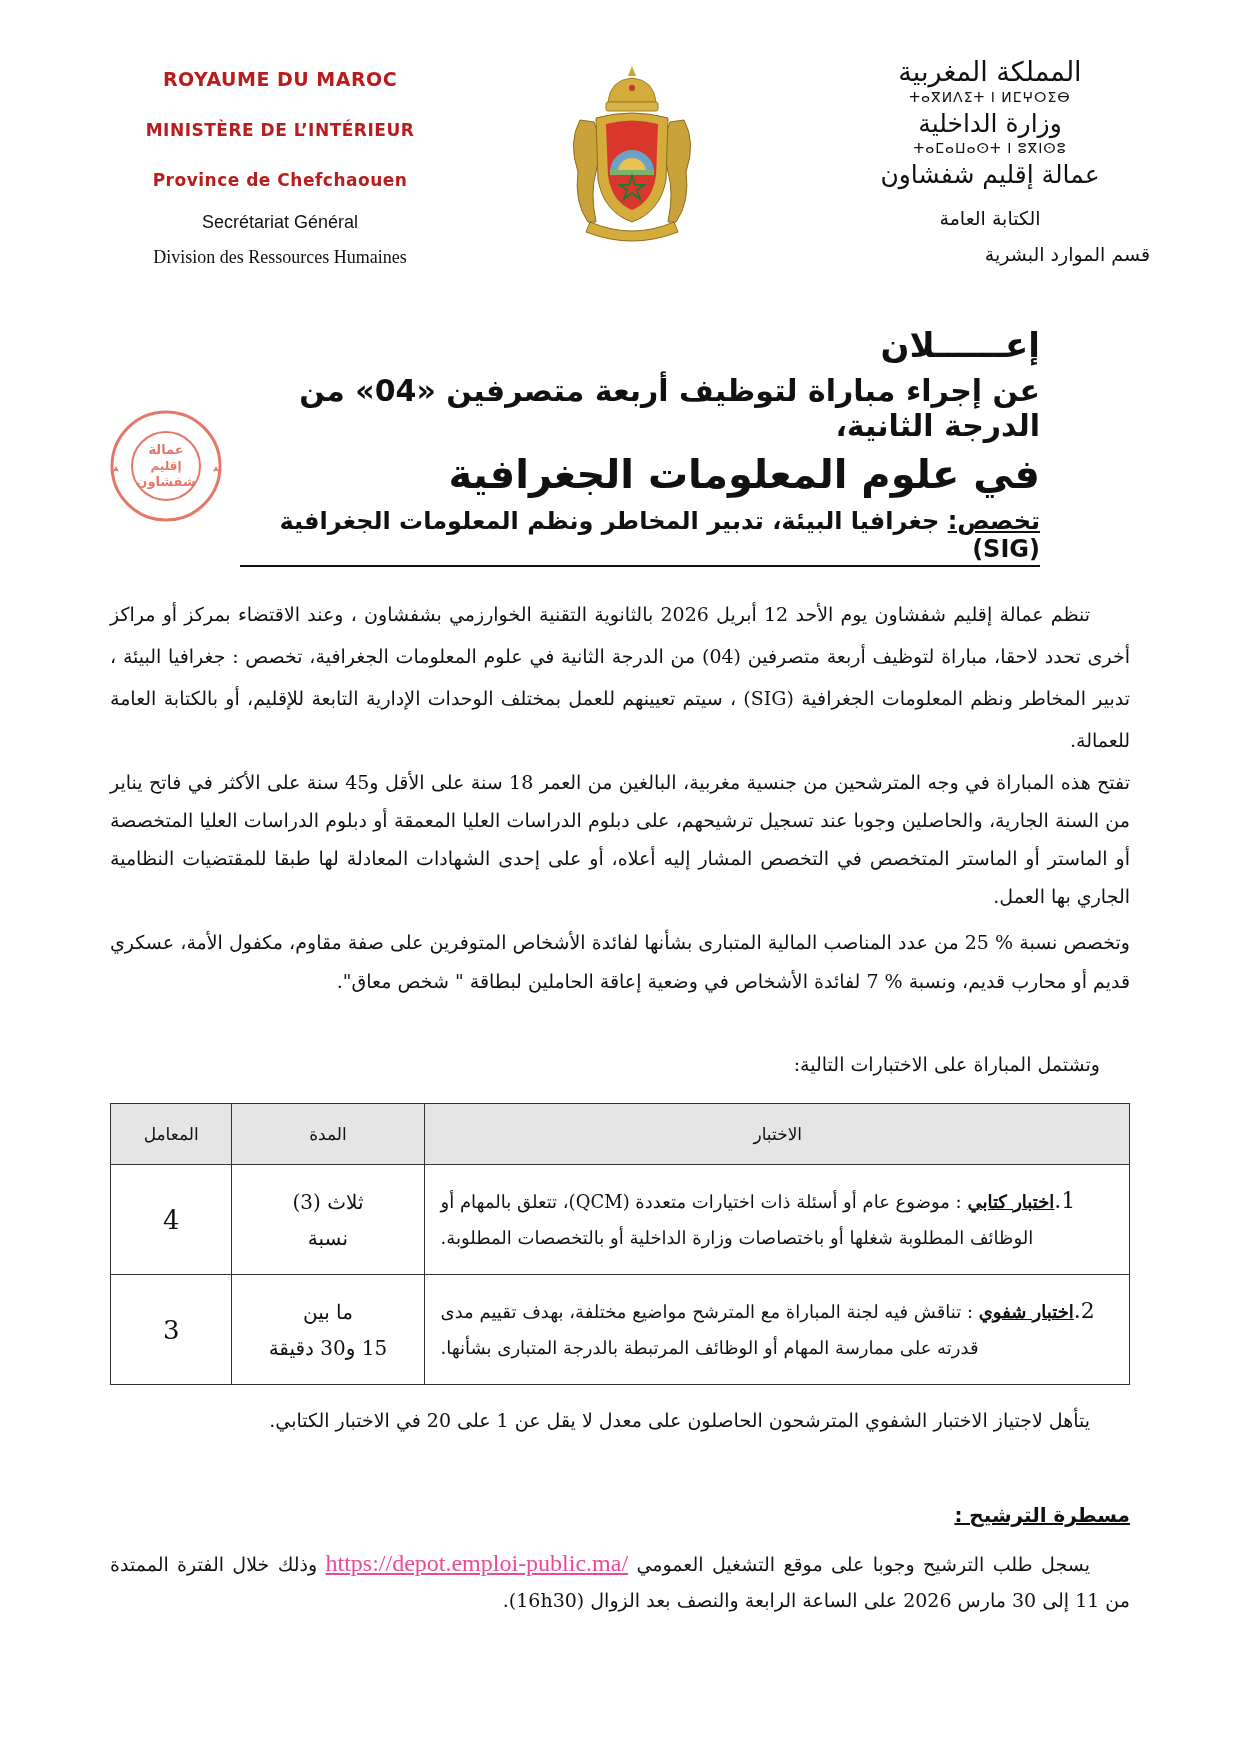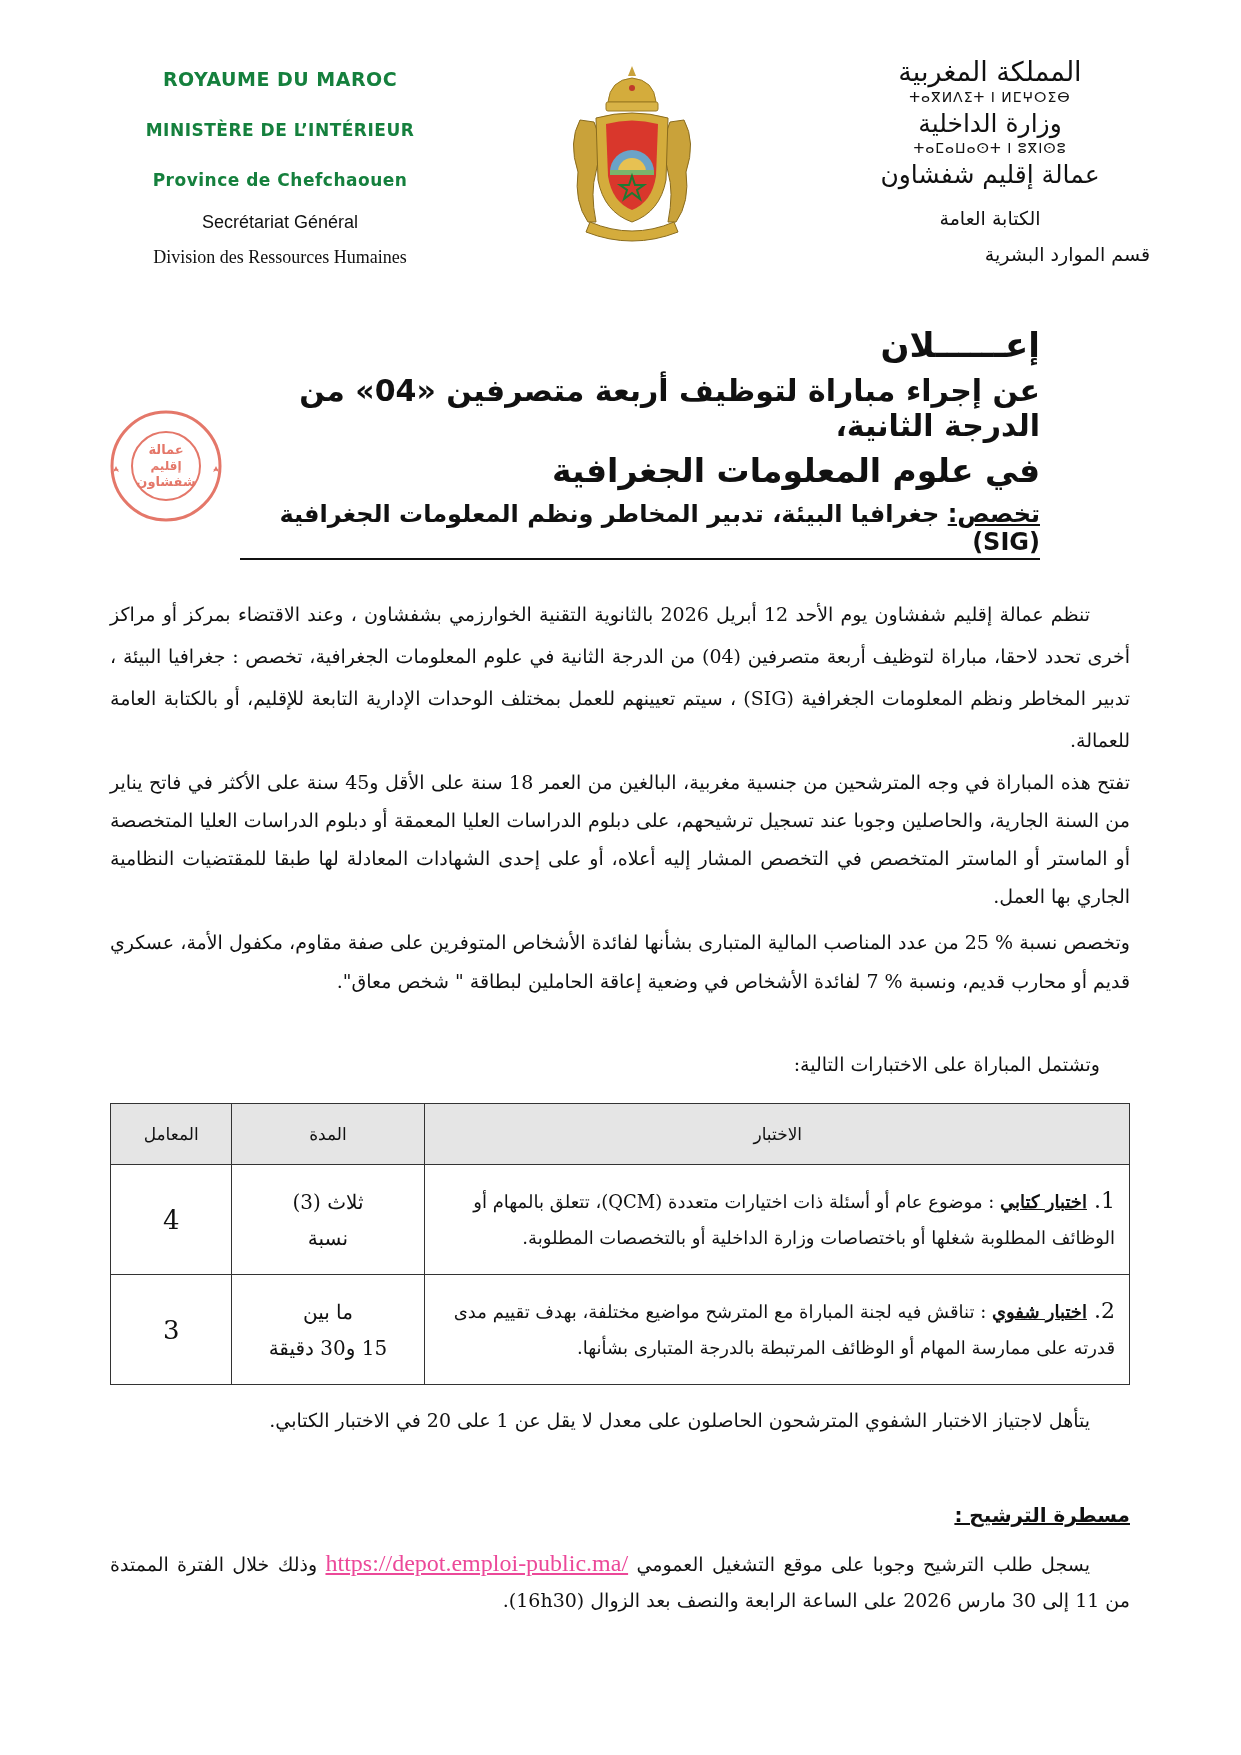--- a/index.html
+++ b/index.html
@@ -1,21 +1,21 @@
 <!DOCTYPE html>
 <html><head>
 <meta charset="utf-8">
 <style>
   html, body { margin: 0; padding: 0; background: #ffffff; }
   body { width: 1241px; height: 1755px; position: relative; overflow: hidden; color: #111; font-family: "DejaVu Serif", serif; }
   .abs { position: absolute; }
 
   
   .fr-block { left: 100px; top: 60px; width: 360px; text-align: center; }
-  .fr-caps { font-family: "DejaVu Sans", sans-serif; font-weight: bold; color: #15803d; letter-spacing: 0.5px; }
+  .fr-caps { font-family: "DejaVu Sans", sans-serif; font-weight: bold; color: #b91c1c; letter-spacing: 0.5px; }
   .fr-l1 { font-size: 19px; margin-top: 8px; }
   .fr-l2 { font-size: 17px; margin-top: 30px; }
   .fr-l3 { font-size: 17px; margin-top: 30px; }
   .fr-l4 { font-family: Liberation Sans, sans-serif; font-size: 18px; margin-top: 22px; }
   .fr-l5 { font-family: "Liberation Serif", serif; font-size: 18px; margin-top: 14px; }
 
   
   .ar-block { left: 830px; top: 56px; width: 320px; text-align: center; direction: rtl; }
   .ar-l1 { font-family: "DejaVu Sans", sans-serif; font-size: 27px; letter-spacing: 1px; }
   .tif { font-family: "DejaVu Sans", sans-serif; font-size: 14px; letter-spacing: 1px; direction: ltr; margin: 2px 0 4px; }
@@ -27,37 +27,37 @@
   
   .emblem { left: 560px; top: 62px; width: 145px; height: 185px; }
 
   
   .stamp { left: 108px; top: 408px; width: 116px; height: 116px; }
 
   
   .titles { left: 240px; top: 325px; width: 800px; direction: rtl; font-family: "DejaVu Sans", sans-serif; }
   .t-ilan { font-size: 34px; font-weight: bold; letter-spacing: 6px; }
   .t-line { font-size: 30px; font-weight: bold; margin-top: 8px; }
-  .t-line2 { font-size: 33px; font-weight: bold; margin-top: 8px; }
+  .t-line2 { font-size: 40px; font-weight: bold; margin-top: 8px; }
   .t-spec { font-size: 24px; font-weight: bold; margin-top: 10px; display: inline-block; border-bottom: 2px solid #111; padding-bottom: 2px; }
   .t-spec .lbl { text-decoration: underline; }
 
   
   .para { left: 110px; width: 1020px; direction: rtl; text-align: justify; font-family: "DejaVu Serif", serif; font-size: 19px; line-height: 42px; }
   .p1 { top: 593px; }
   .p2 { top: 763px; line-height: 38px; }
   .p3 { top: 923px; line-height: 39px; }
   .p4 { top: 1043px; width: 990px; text-align: right; }
   .indent { padding-right: 40px; }
 
   
   .tbl { left: 110px; top: 1103px; width: 1020px; border-collapse: collapse; direction: rtl; font-family: "DejaVu Serif", serif; }
   .tbl th { background: #e5e5e5; font-weight: normal; font-size: 17px; height: 44px; border: 1.5px solid #333; }
   .tbl td { border: 1.5px solid #333; font-size: 18px; vertical-align: middle; }
-  .tbl .c-test { width: 626px; padding: 8px 14px 8px 16px; text-align: right; line-height: 36px; }
+  .tbl .c-test { width: 626px; padding: 8px 14px 8px 16px; text-align: left; line-height: 36px; }
   .tbl .c-dur { width: 176px; text-align: center; font-size: 20px; line-height: 36px; }
   .tbl .c-coef { width: 110px; text-align: center; font-size: 26px; }
   .num { display: inline-block; width: 28px; font-size: 22px; }
   .ul { text-decoration: underline; font-weight: bold; }
 
   .p5 { top: 1400px; line-height: 40px; }
   .p6-title { left: 900px; top: 1503px; width: 230px; text-align: right; direction: rtl; font-size: 20px; font-weight: bold; font-family: "DejaVu Sans", sans-serif; text-decoration: underline; }
   .p7 { top: 1545px; line-height: 36px; }
   .link { color: #ec4899; text-decoration: underline; font-family: "Liberation Serif", serif; font-size: 24px; direction: ltr; unicode-bidi: embed; }
 </style>

